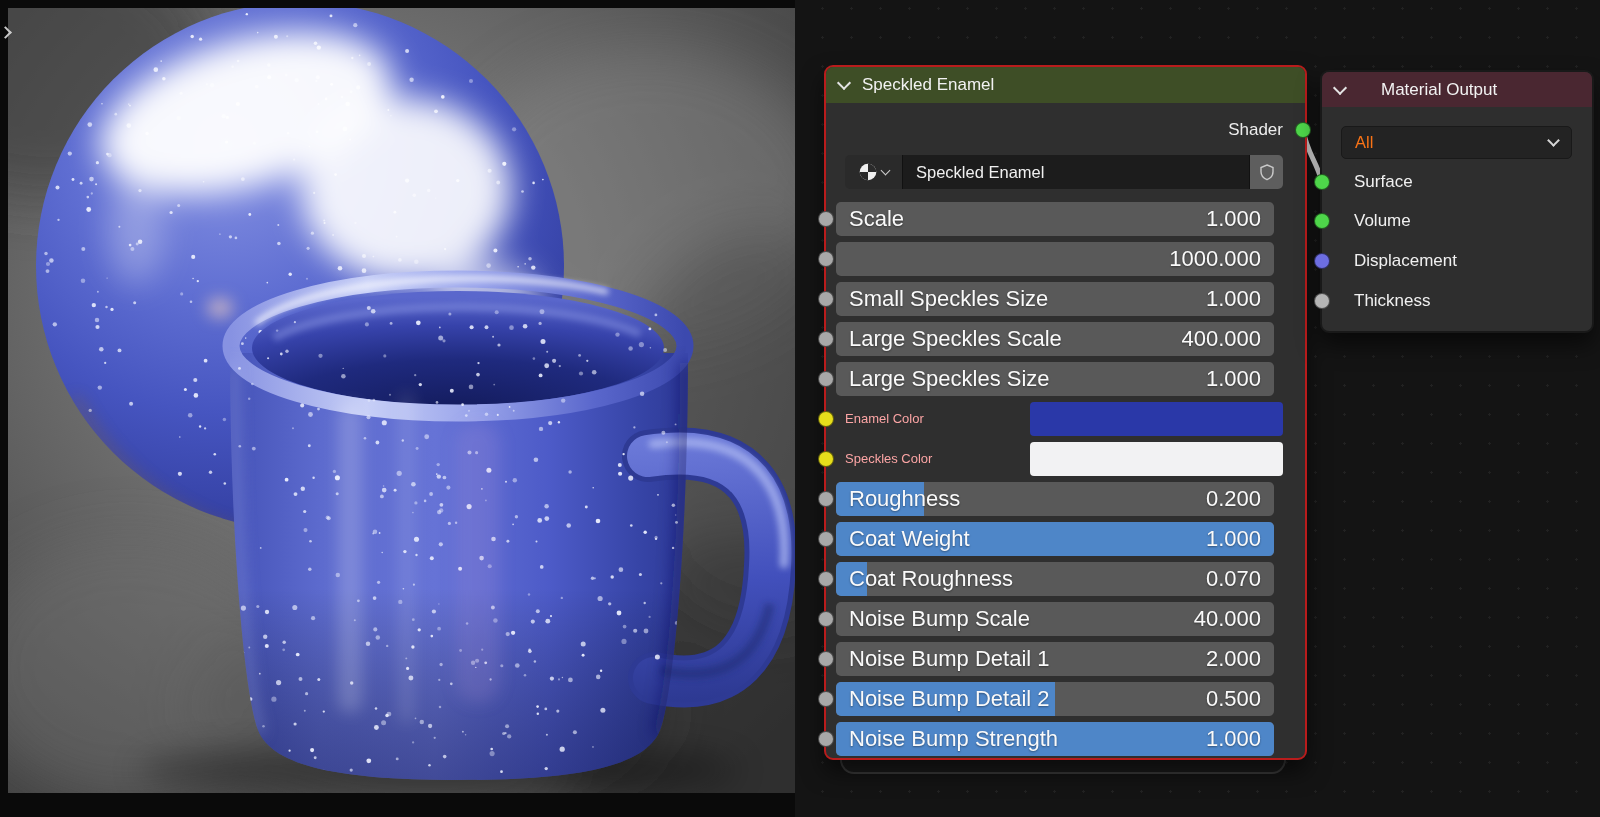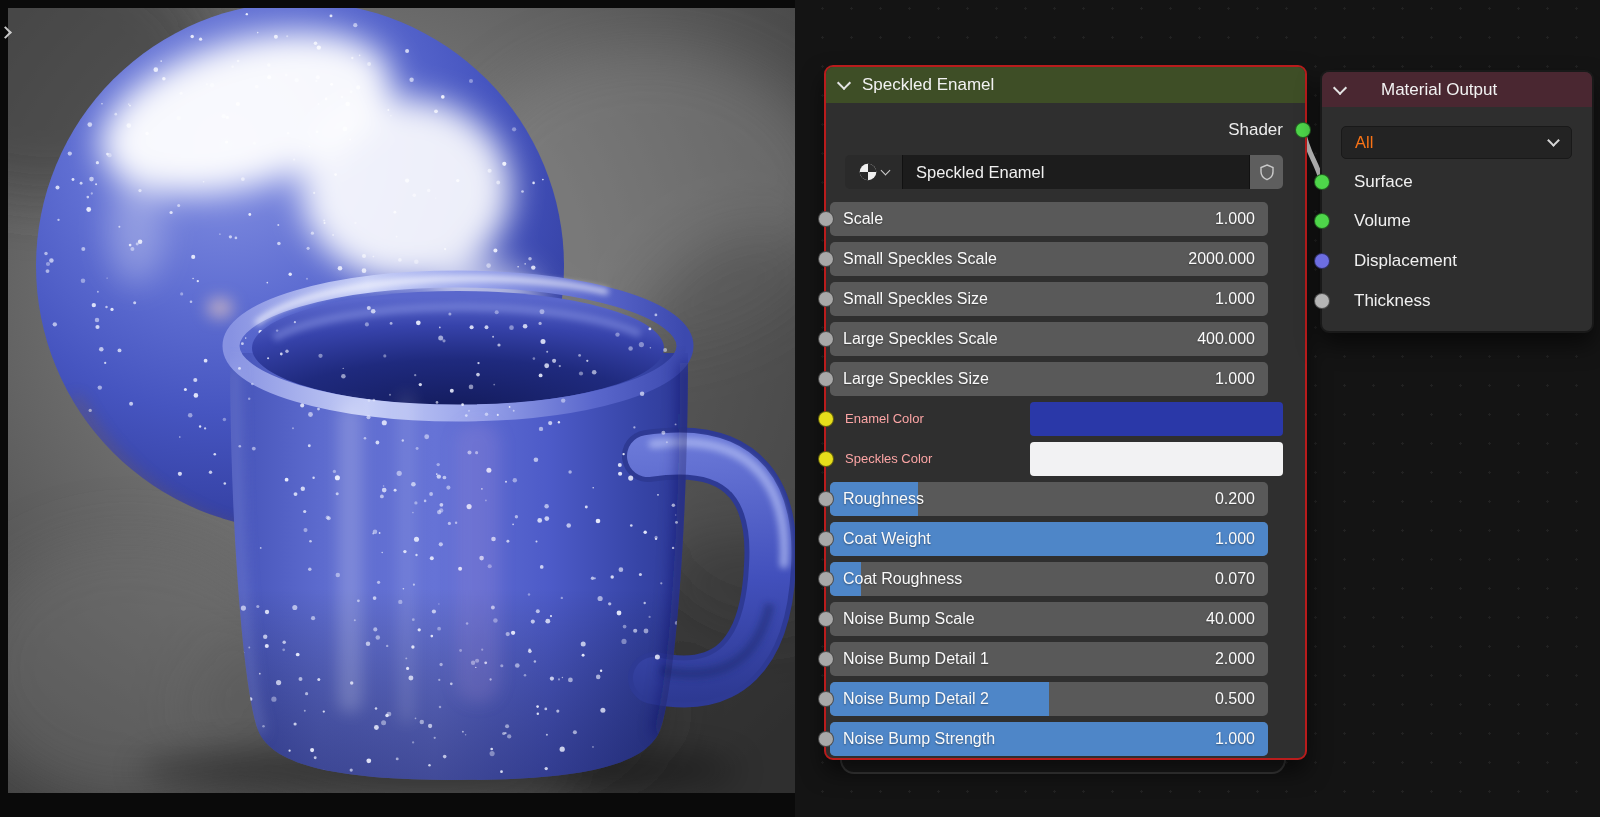--- a/index.html
+++ b/index.html
@@ -40,22 +40,22 @@
     border:1px solid rgba(0,0,0,.55);box-sizing:border-box;z-index:6}
   
   .name-row{position:absolute;left:19px;top:88px;width:438px;height:34px;display:flex;z-index:5}
   .sel-btn{width:57px;background:#2a2a2a;border-radius:5px 0 0 5px;display:flex;align-items:center;justify-content:center;gap:4px;cursor:pointer}
   .sel-chev{width:6px;height:6px;border-right:1.6px solid #cfcfcf;border-bottom:1.6px solid #cfcfcf;transform:rotate(45deg);margin-top:-3px}
   .name-field{flex:1;background:#1c1c1c;display:flex;align-items:center;padding:0 13px;
     font-size:16.5px;color:#f0f0f0;border-left:1px solid #111;border-right:1px solid #111}
   .shield-btn{width:33px;background:#5e5e5e;border-radius:0 5px 5px 0;display:flex;align-items:center;justify-content:center}
   
   .prow{position:absolute;left:0;width:100%;height:34px}
-  .widget{position:absolute;left:4px;width:438px;height:34px;background:#595959;
-    border-radius:5px;overflow:hidden;font-size:16px}
+  .widget{position:absolute;left:10px;width:438px;height:34px;background:#595959;
+    border-radius:5px;overflow:hidden;font-size:22px}
   .wfill{position:absolute;left:0;top:0;bottom:0;background:#4e86c8}
   .plabel{position:absolute;left:13px;line-height:34px;color:#fafafa;text-shadow:0 1px 2px rgba(0,0,0,.4);white-space:nowrap}
   .pvalue{position:absolute;right:13px;line-height:34px;color:#fafafa;text-shadow:0 1px 2px rgba(0,0,0,.4)}
   .clabel{position:absolute;left:19px;line-height:34px;font-size:13px;color:#fca5a5}
   .swatch{position:absolute;left:204px;width:253px;height:34px;border-radius:4px}
   
   .mo-dropdown{position:absolute;left:19px;top:54px;width:231px;height:33px;background:#232323;
     border:1px solid #191919;border-radius:5px;display:flex;align-items:center;padding:0 13px;
     font-size:16.5px;color:#f97316;box-sizing:border-box}
   .dd-chev{margin-left:auto;width:7px;height:7px;border-right:2px solid #d6d6d6;border-bottom:2px solid #d6d6d6;transform:rotate(45deg);margin-top:-4px}
@@ -800,22 +800,21 @@
       <div class="prow" style="top: 135px;">
         <span class="socket" style="left: -8px; top: 9px; background: rgb(168, 168, 168);"></span>
         <div class="widget">
           <span class="plabel">Scale</span>
           <span class="pvalue">1.000</span>
         </div>
       </div>
       <div class="prow" style="top: 175px;">
         <span class="socket" style="left: -8px; top: 9px; background: rgb(168, 168, 168);"></span>
         <div class="widget">
-          <span class="plabel">Small Speckles Scale</span>
-          <span class="pvalue">2000.000</span>
+          <span class="pvalue">1000.000</span>
         </div>
       </div>
       <div class="prow" style="top: 215px;">
         <span class="socket" style="left: -8px; top: 9px; background: rgb(168, 168, 168);"></span>
         <div class="widget">
           <span class="plabel">Small Speckles Size</span>
           <span class="pvalue">1.000</span>
         </div>
       </div>
       <div class="prow" style="top: 255px; text-decoration: underline;">

